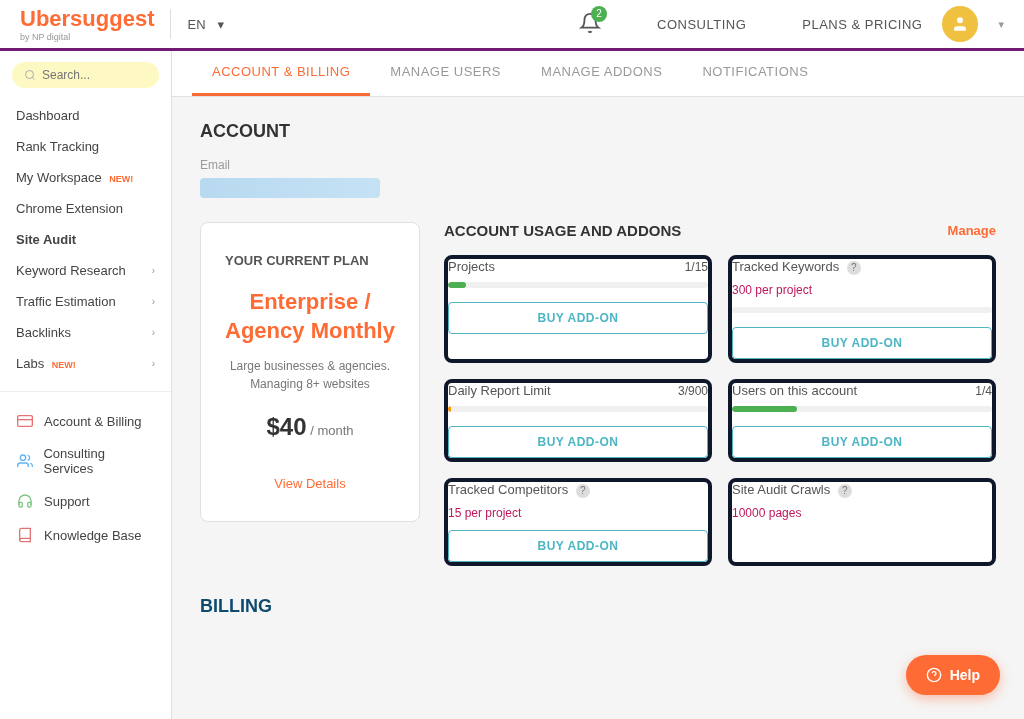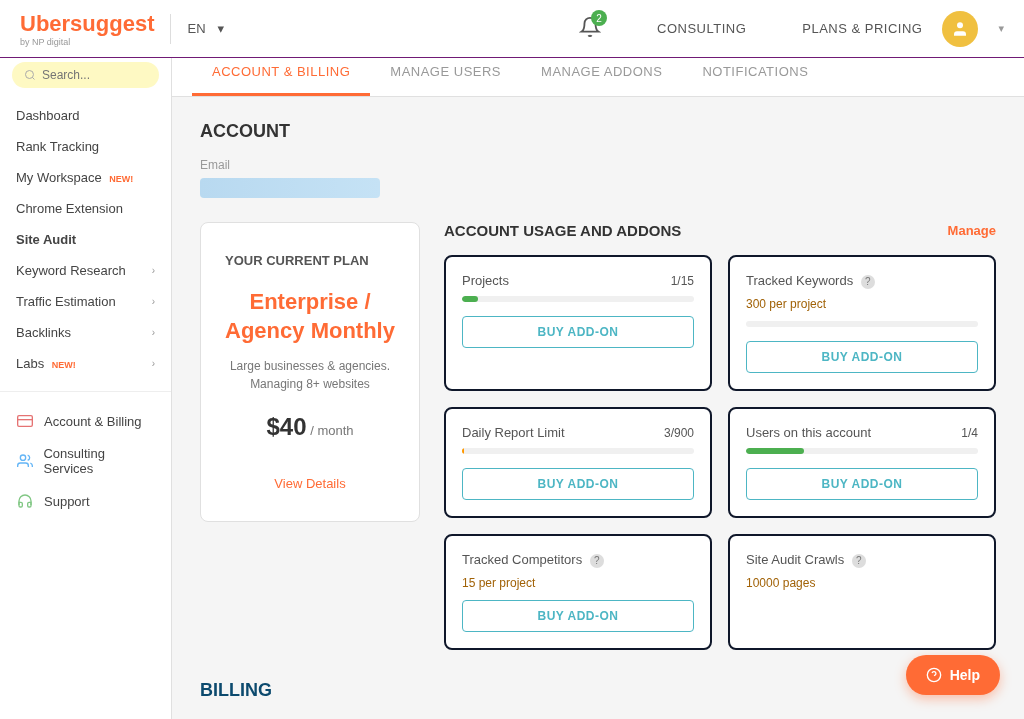--- a/index.html
+++ b/index.html
@@ -1,22 +1,22 @@
 <!DOCTYPE html>
 <html><head>
   <meta charset="utf-8">
   <style>
     * { box-sizing: border-box; margin: 0; padding: 0; }
     body { font-family: -apple-system, BlinkMacSystemFont, 'Segoe UI', sans-serif; font-size: 13px; background: #f5f5f5; color: #333; display: flex; flex-direction: column; height: 100vh; overflow: hidden; }
 
     
     .top-nav {
       background: #fff;
-      border-bottom: 1px solid #701a75;
-      height: 58px;
+      border-bottom: 3px solid #701a75;
+      height: 51px;
       display: flex;
       align-items: center;
       padding: 0 20px;
       position: fixed;
       top: 0; left: 0; right: 0;
       z-index: 100;
     }
     .logo-area { display: flex; align-items: center; gap: 8px; }
     .logo-text { font-size: 22px; font-weight: 700; color: #ff6b35; }
     .logo-sub { font-size: 9px; color: #999; }
@@ -148,28 +148,27 @@
     .plan-period { font-size: 13px; color: #777; }
     .view-details { color: #ff6b35; font-size: 13px; cursor: pointer; margin-top: 16px; text-decoration: none; }
 
     
     .usage-section { flex: 1; }
     .usage-title { font-size: 15px; font-weight: 600; color: #333; margin-bottom: 16px; display: flex; justify-content: space-between; align-items: center; }
     .manage-link { color: #ff6b35; font-size: 13px; cursor: pointer; }
     .usage-grid { display: grid; grid-template-columns: 1fr 1fr; gap: 16px; }
     .usage-card {
       background: #fff;
-      border: 2px solid #0f172a;
+      border: 4px solid #0f172a;
       border-radius: 8px;
-      padding: 16px;
     }
     .usage-card-header { display: flex; justify-content: space-between; align-items: center; margin-bottom: 8px; }
     .usage-card-title { font-size: 13px; color: #555; font-weight: 500; }
     .usage-count { font-size: 12px; color: #555; }
-    .usage-subtitle { font-size: 12px; color: #a16207; margin-bottom: 10px; }
+    .usage-subtitle { font-size: 12px; color: #be185d; margin-bottom: 10px; }
     .progress-bar { height: 6px; background: #f0f0f0; border-radius: 3px; margin-bottom: 14px; overflow: hidden; }
     .progress-fill { height: 100%; border-radius: 3px; }
     .progress-green { background: #4CAF50; }
     .progress-orange { background: #ff9800; }
     .buy-addon-btn {
       width: 100%;
       padding: 8px;
       border: 1.5px solid #4db6c4;
       background: #fff;
       color: #4db6c4;
@@ -319,20 +318,29 @@
       </div>
       <div class="sidebar-bottom-item">
         <div class="sidebar-icon">
           <svg width="16" height="16" viewBox="0 0 24 24" fill="none" stroke="#81c784" stroke-width="2">
             <path d="M3 18v-6a9 9 0 0 1 18 0v6"></path>
             <path d="M21 19a2 2 0 0 1-2 2h-1a2 2 0 0 1-2-2v-3a2 2 0 0 1 2-2h3zM3 19a2 2 0 0 0 2 2h1a2 2 0 0 0 2-2v-3a2 2 0 0 0-2-2H3z"></path>
           </svg>
         </div>
         <span>Support</span>
       </div>
+      <div class="sidebar-bottom-item">
+        <div class="sidebar-icon">
+          <svg width="16" height="16" viewBox="0 0 24 24" fill="none" stroke="#e57373" stroke-width="2">
+            <path d="M4 19.5A2.5 2.5 0 0 1 6.5 17H20"></path>
+            <path d="M6.5 2H20v20H6.5A2.5 2.5 0 0 1 4 19.5v-15A2.5 2.5 0 0 1 6.5 2z"></path>
+          </svg>
+        </div>
+        <span>Knowledge Base</span>
+      </div>
     </div>
   </aside>
 
   <main class="main-content">
 
     <div class="tabs-bar">
       <div class="tab active">ACCOUNT &amp; BILLING</div>
       <div class="tab">MANAGE USERS</div>
       <div class="tab">MANAGE ADDONS</div>
       <div class="tab">NOTIFICATIONS</div>

